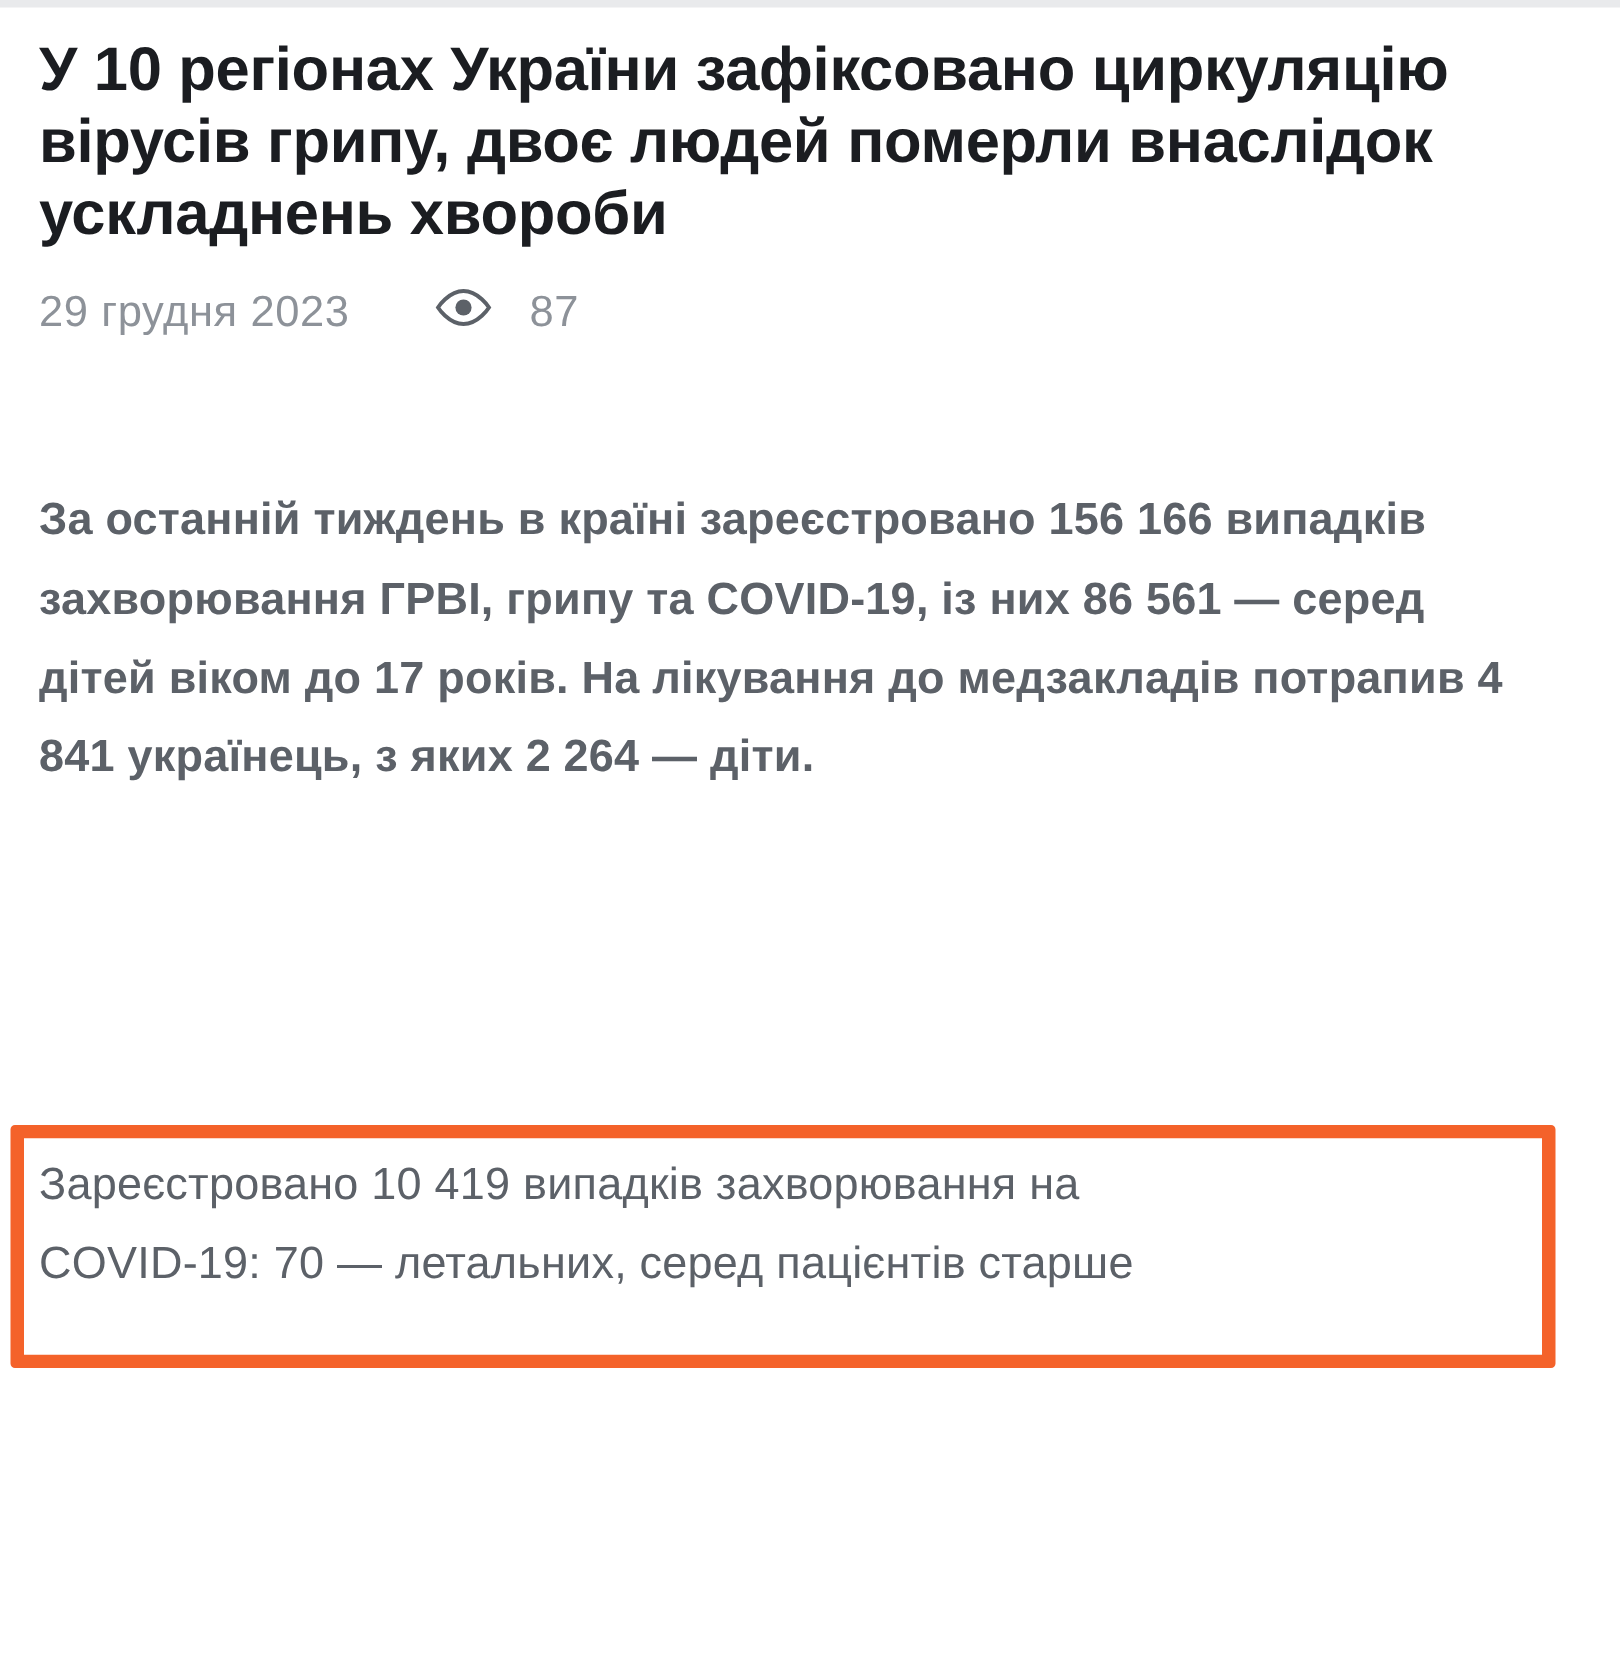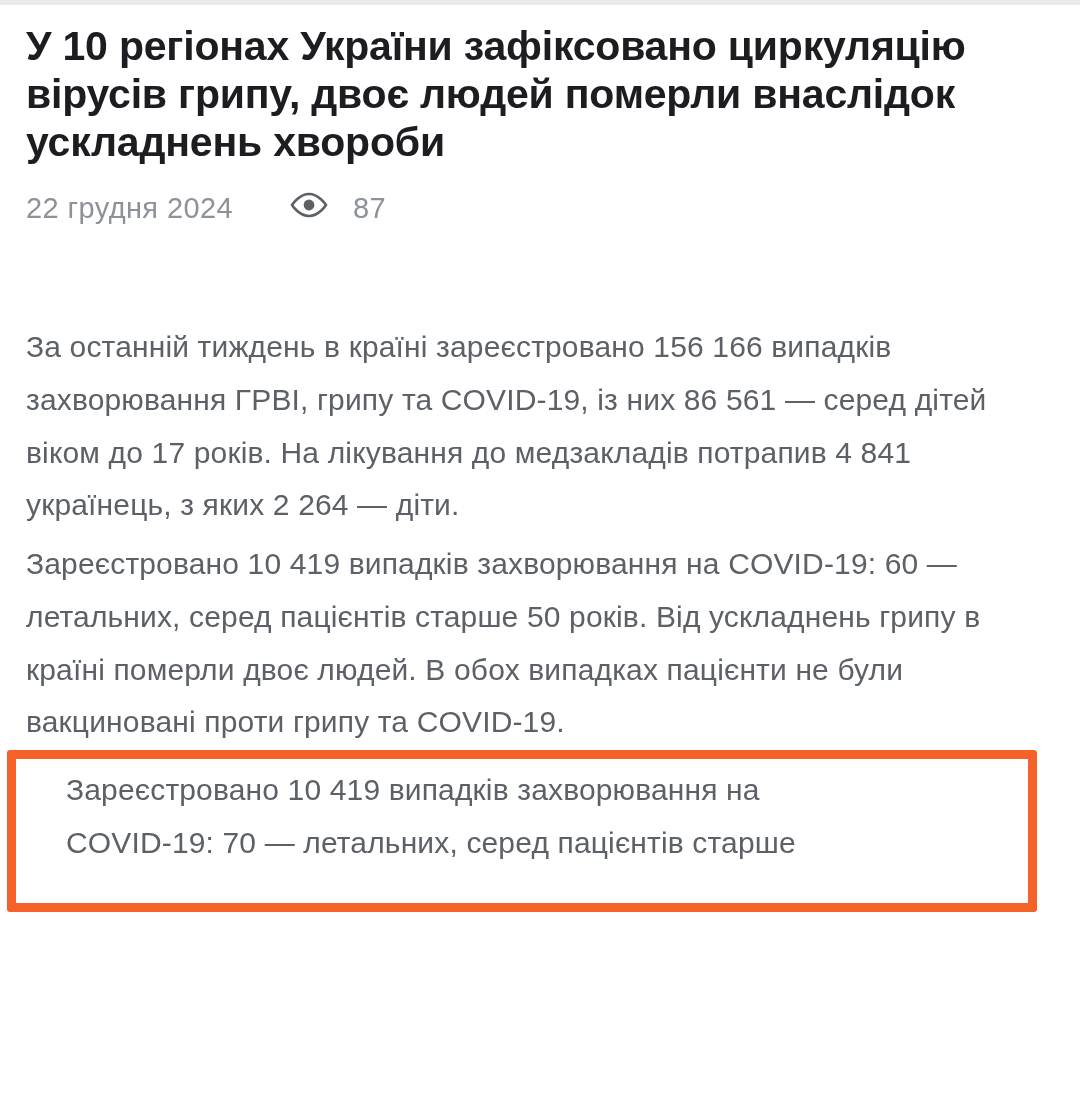--- a/index.html
+++ b/index.html
@@ -76,20 +76,21 @@
   .body-text {
     margin-top: 92px;
     font-size: 30px;
     line-height: 1.76;
     color: #5c6168;
     letter-spacing: 0.15px;
     max-width: 1010px;
   }
   .para {
     margin: 0 0 6px 0;
+    font-weight: bold;
   }
   .para-second {
     margin: 0;
   }
   .highlight-box {
     position: absolute;
     left: 7px;
     top: 750px;
     width: 1030px;
     height: 162px;
@@ -116,50 +117,48 @@
     z-index: 2;
     font-size: 30px;
     line-height: 1.76;
     color: #5c6168;
     letter-spacing: 0.15px;
     white-space: nowrap;
     overflow: hidden;
   }
   .highlight-line {
     display: block;
-    margin-left: 40px;
   }
 </style>
 </head>
 <body>
 
 <div class="page">
 
   <div class="top-rule"></div>
 
   <div class="content">
 
     <h1 class="article-title">У 10 регіонах України зафіксовано циркуляцію вірусів грипу, двоє людей померли внаслідок ускладнень хвороби</h1>
 
     <div class="meta-row">
-      <span class="meta-date">22 грудня 2024</span>
+      <span class="meta-date">29 грудня 2023</span>
       <span class="meta-views">
         <span class="eye-icon">
           <svg width="40" height="26" viewBox="0 0 40 26" xmlns="http://www.w3.org/2000/svg">
             <path d="M20 2C10 2 3 13 3 13s7 11 17 11 17-11 17-11S30 2 20 2z" fill="none" stroke="#5c6168" stroke-width="2.6"></path>
             <circle cx="20" cy="13" r="5.4" fill="#5c6168"></circle>
           </svg>
         </span>
         <span class="views-count">87</span>
       </span>
     </div>
 
     <div class="body-text">
       <p class="para">За останній тиждень в країні зареєстровано 156 166 випадків захворювання ГРВІ, грипу та COVID-19, із них 86 561 — серед дітей віком до 17 років. На лікування до медзакладів потрапив 4 841 українець, з яких 2 264 — діти.</p>
-      <p class="para-second">Зареєстровано 10 419 випадків захворювання на COVID-19: 60 — летальних, серед пацієнтів старше 50 років. Від ускладнень грипу в країні померли двоє людей. В обох випадках пацієнти не були вакциновані проти грипу та COVID-19.</p>
     </div>
 
   </div>
 
   <div class="highlight-mask"></div>
 
   <div class="highlight-text">
     <span class="highlight-line">Зареєстровано 10 419 випадків захворювання на</span>
     <span class="highlight-line">COVID-19: 70 — летальних, серед пацієнтів старше</span>
   </div>

